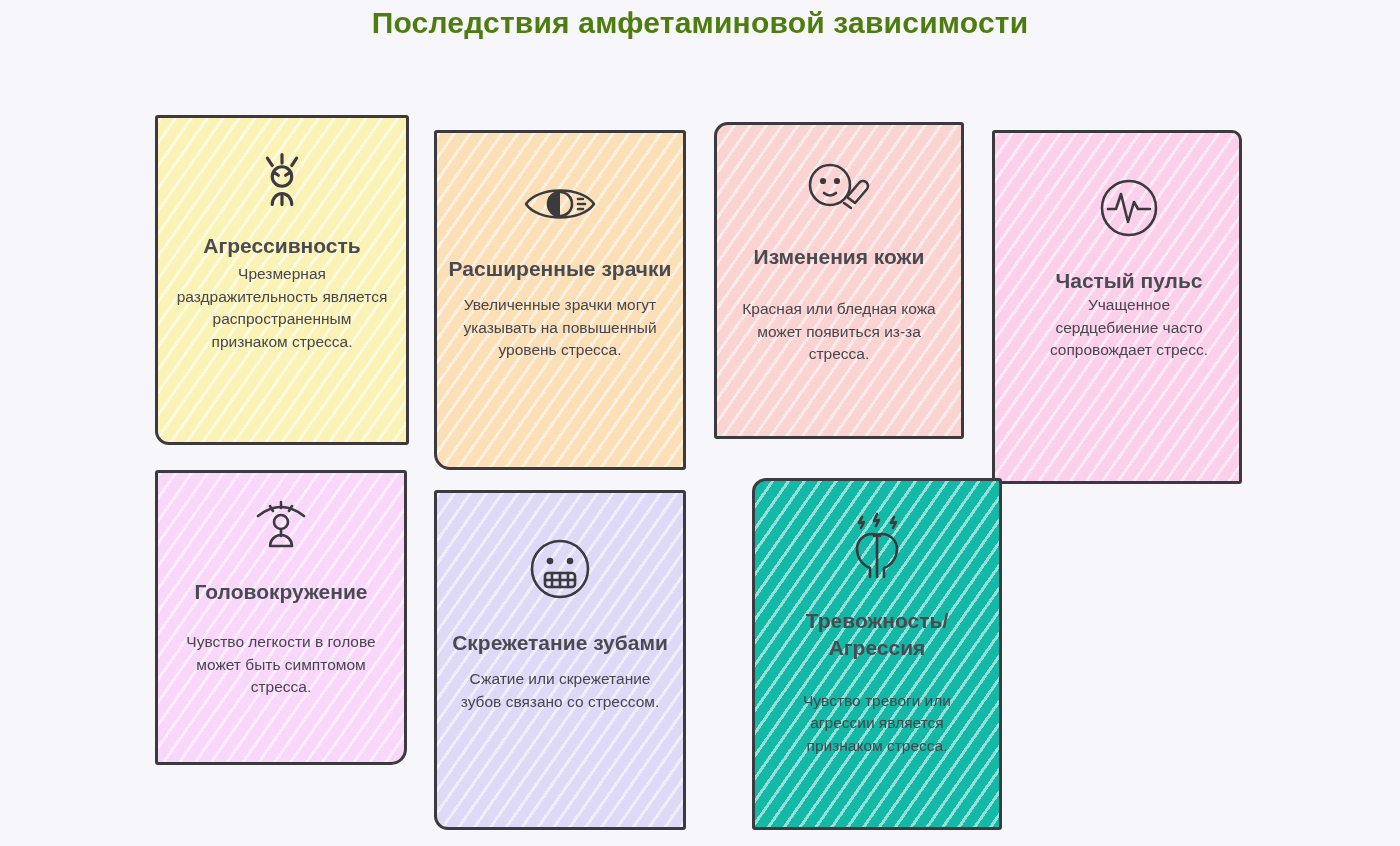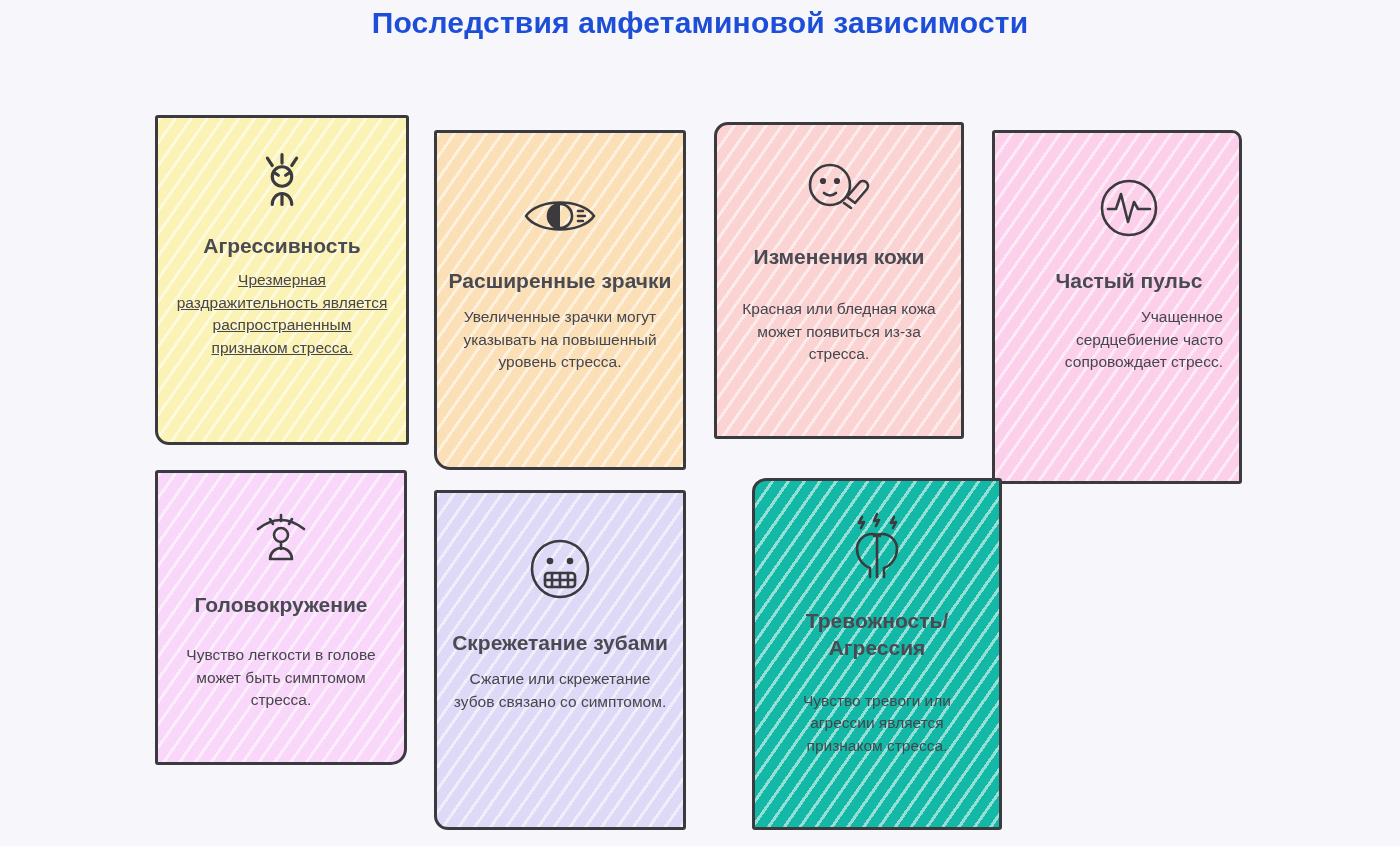--- a/index.html
+++ b/index.html
@@ -20,21 +20,21 @@
     height: 846px;
   }
   .title {
     position: absolute;
     left: 350px;
     top: 4px;
     width: 700px;
     text-align: center;
     font-size: 30px;
     font-weight: bold;
-    color: #1d4ed8;
+    color: #4d7c0f;
     line-height: 1.28;
     letter-spacing: 0.2px;
   }
   .card {
     position: absolute;
     box-sizing: border-box;
     border: 3px solid #3b3b3f;
     padding: 0;
     overflow: hidden;
   }
@@ -78,39 +78,39 @@
     color: #46464c;
     text-align: center;
     line-height: 1.45;
     padding: 0 16px;
   }
 
   
   #card-0 { left: 155px;  top: 115px; width: 254px; height: 330px; background: #fbf3b6; border-radius: 3px 3px 3px 14px; }
   #card-0 .card-inner { padding-top: 28px; }
   #card-0 .card-title { margin-top: 8px; }
-  #card-0 .card-desc  { margin-top: 10px; text-decoration: underline; }
+  #card-0 .card-desc  { margin-top: 4px; }
 
   #card-1 { left: 434px;  top: 130px; width: 252px; height: 340px; background: #fbdfb6; border-radius: 3px 3px 3px 16px; }
-  #card-1 .card-inner { padding-top: 54px; }
+  #card-1 .card-inner { padding-top: 42px; }
   #card-1 .card-title { margin-top: 22px; }
   #card-1 .card-desc  { margin-top: 12px; text-align: center; }
 
   #card-2 { left: 714px;  top: 122px; width: 250px; height: 317px; background: #fbd3d3; border-radius: 14px 3px 3px 3px; }
   #card-2 .card-inner { padding-top: 32px; }
   #card-2 .card-title { margin-top: 16px; text-align: center; }
   #card-2 .card-desc  { margin-top: 28px; }
 
   #card-3 { left: 992px;  top: 130px; width: 250px; height: 354px; background: #fcd0ea; border-radius: 3px 10px 3px 3px; }
   #card-3 .card-inner { padding-top: 38px; padding-left: 24px; }
   #card-3 .card-title { margin-top: 22px; }
-  #card-3 .card-desc  { margin-top: 12px; text-align: right; }
+  #card-3 .card-desc  { margin-top: 0; }
 
   #card-4 { left: 155px;  top: 470px; width: 252px; height: 295px; background: #f9d7fb; border-radius: 3px 3px 16px 3px; }
-  #card-4 .card-inner { padding-top: 28px; }
+  #card-4 .card-inner { padding-top: 15px; }
   #card-4 .card-title { margin-top: 18px; }
   #card-4 .card-desc  { margin-top: 26px; }
 
   #card-5 { left: 434px;  top: 490px; width: 252px; height: 340px; background: #ded9f7; border-radius: 3px 3px 3px 14px; }
   #card-5 .card-inner { padding-top: 38px; }
   #card-5 .card-title { margin-top: 22px; }
   #card-5 .card-desc  { margin-top: 12px; }
 
   #card-6 { left: 752px;  top: 478px; width: 250px; height: 352px; background: #14b8a6; border-radius: 14px 3px 3px 3px; }
   #card-6 .card-inner { padding-top: 30px; }
@@ -215,21 +215,21 @@
         <svg class="icon-svg" width="76" height="76" viewBox="0 0 76 76" fill="none" stroke="#3b3b3f" stroke-width="2.6" stroke-linecap="round" stroke-linejoin="round">
           <circle cx="38" cy="38" r="28"></circle>
           <circle cx="28" cy="30" r="2" fill="#3b3b3f"></circle>
           <circle cx="48" cy="30" r="2" fill="#3b3b3f"></circle>
           <rect x="23" y="42" width="30" height="14" rx="3"></rect>
           <path d="M23 49 h30"></path>
           <path d="M30 42 v14 M38 42 v14 M46 42 v14"></path>
         </svg>
       </div>
       <div class="card-title">Скрежетание зубами</div>
-      <div class="card-desc">Сжатие или скрежетание зубов связано со симптомом.</div>
+      <div class="card-desc">Сжатие или скрежетание зубов связано со стрессом.</div>
     </div>
   </div>
 
   <div class="card" id="card-6">
     <div class="hatch"></div>
     <div class="card-inner">
       <div class="icon-wrap">
         <svg class="icon-svg" width="86" height="76" viewBox="0 0 86 76" fill="none" stroke="#3b3b3f" stroke-width="2.6" stroke-linecap="round" stroke-linejoin="round">
           <path d="M36 66 v-9 c-8 -3 -13 -11 -13 -19 a15 15 0 0 1 15 -15 c3 0 6 1 8 2"></path>
           <path d="M50 66 v-9 c8 -3 13 -11 13 -19 a15 15 0 0 0 -15 -15 c-3 0 -6 1 -8 2"></path>

